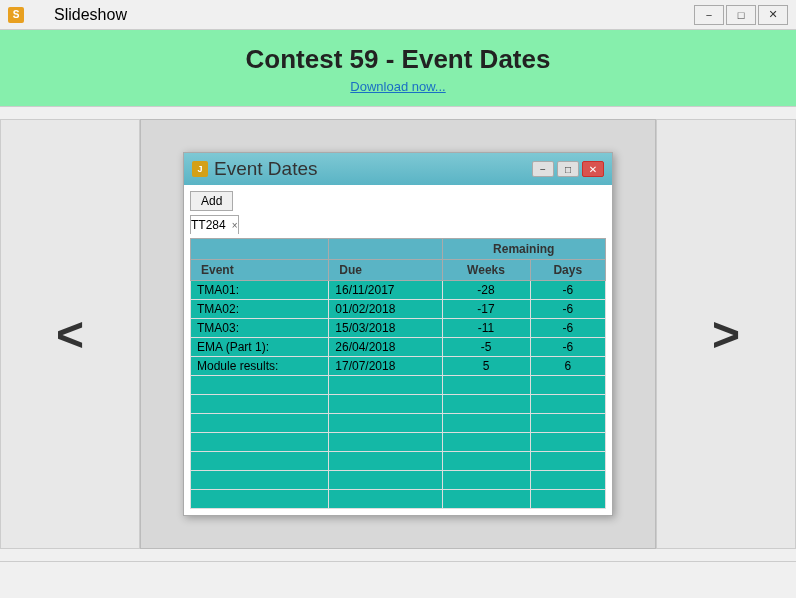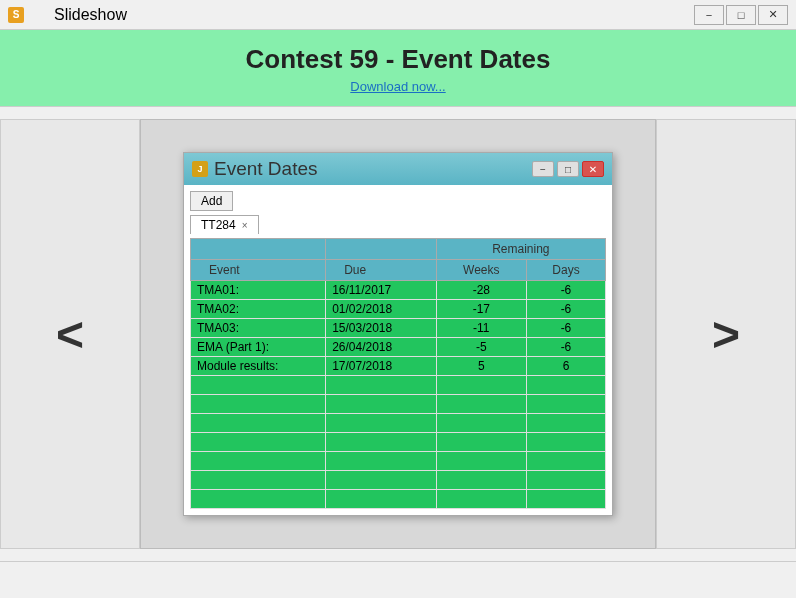--- a/index.html
+++ b/index.html
@@ -192,21 +192,21 @@
     }
 
     .tab-row {
       display: flex;
       margin-bottom: 4px;
     }
     .tab-item {
       background: white;
       border: 1px solid #aaa;
       border-bottom: none;
-      padding: 2px 10px;
+      padding: 2px 0;
       font-size: 12px;
       display: flex;
       align-items: center;
       gap: 6px;
       cursor: pointer;
     }
     .tab-close {
       font-size: 10px;
       color: #666;
       cursor: pointer;
@@ -217,28 +217,28 @@
       width: 100%;
       border-collapse: collapse;
       font-size: 12px;
       border: 1px solid #ccc;
     }
     .event-table th {
       background: #5ab4c5;
       color: #333;
       text-align: center;
       border: 1px solid #aaa;
-      padding: 3px 18px;
-      font-weight: normal;
+      padding: 3px 10px;
+      font-weight: bold;
     }
     .event-table th.left { text-align: left; }
     .event-table td {
       border: 1px solid #ddd;
       padding: 2px 6px;
-      background: #22c55e;
+      background: #14b8a6;
     }
     .remaining-header {
       text-align: center;
       background: #5ab4c5;
       border: 1px solid #aaa;
     }
     .col-event { width: 110px; }
     .col-due { width: 90px; }
     .col-weeks { width: 70px; text-align: center; }
     .col-days { width: 60px; text-align: center; }

